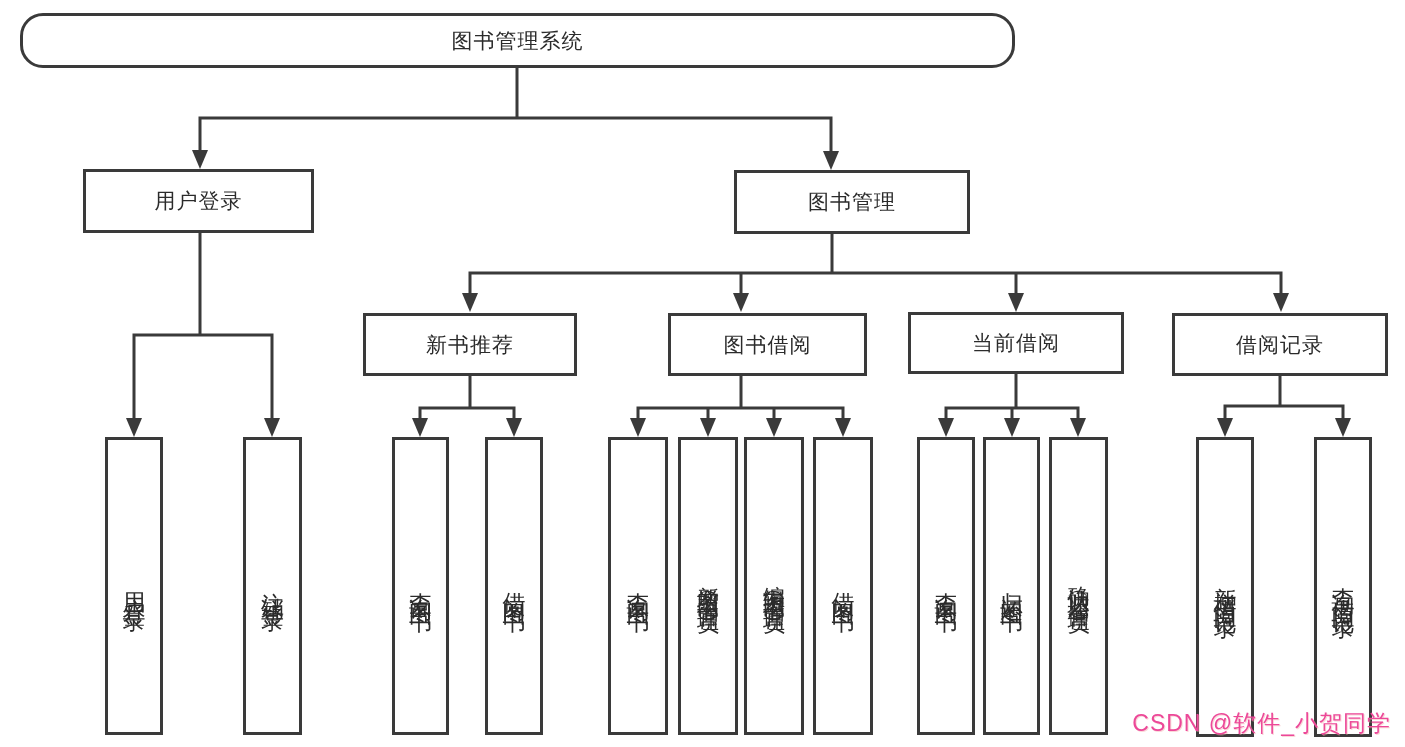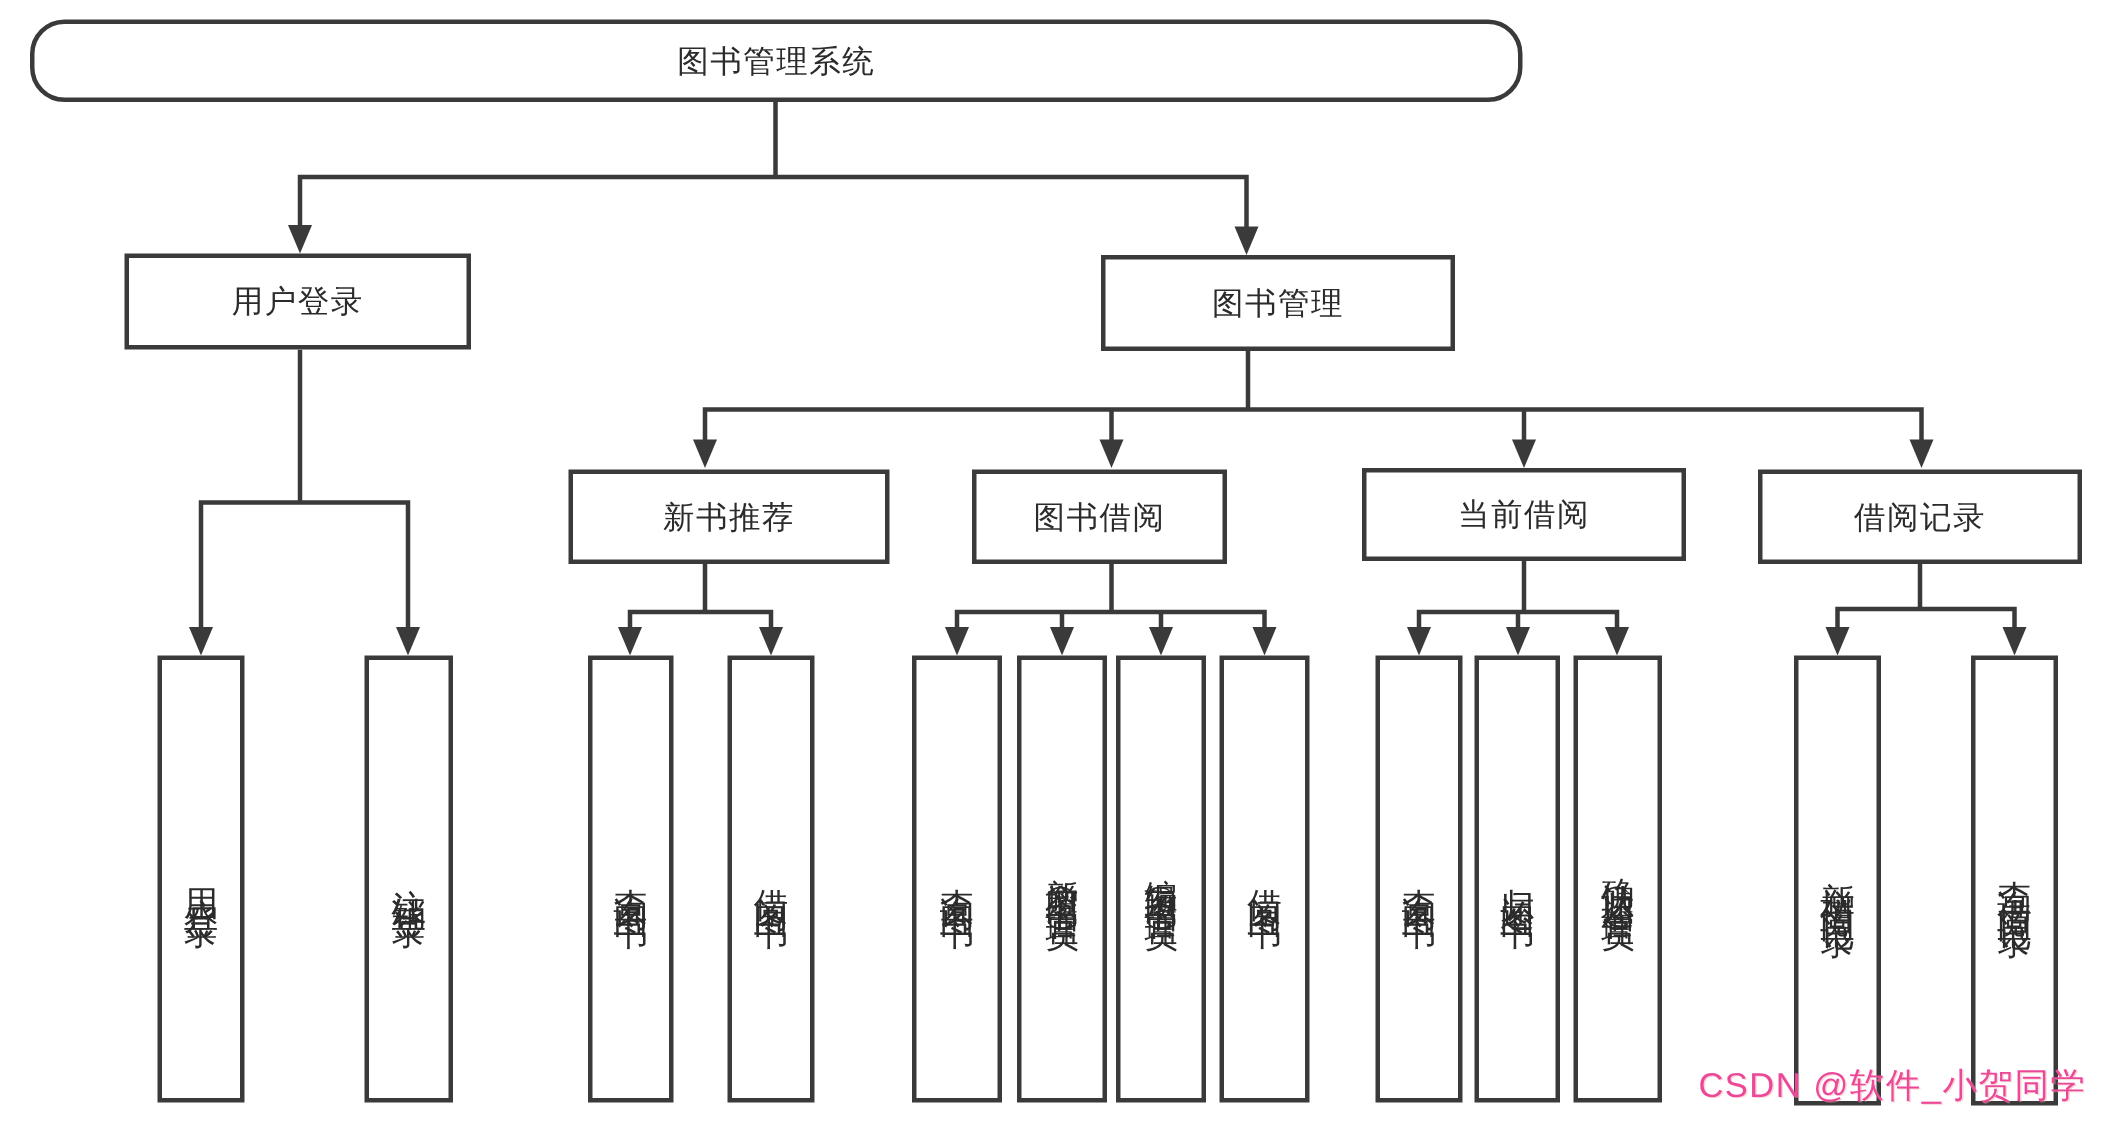--- a/index.html
+++ b/index.html
@@ -118,24 +118,24 @@
     <span>图书管理系统</span>
   </div>
 
   <div class="box h" style="left:83px;top:169px;width:231px;height:64px;">
     <span>用户登录</span>
   </div>
   <div class="box h" style="left:714px;top:170px;width:236px;height:64px;margin-left:20px;">
     <span>图书管理</span>
   </div>
 
-  <div class="box h" style="left:363px;top:313px;width:214px;height:63px;margin-left:16px;">
+  <div class="box h" style="left:363px;top:313px;width:214px;height:63px;">
     <span>新书推荐</span>
   </div>
-  <div class="box h" style="left:648px;top:313px;width:170px;height:63px;font-family:Liberation Serif, serif;">
+  <div class="box h" style="left:668px;top:313px;width:199px;height:63px;font-family:Liberation Serif, serif;">
     <span>图书借阅</span>
   </div>
   <div class="box h" style="left:908px;top:312px;width:216px;height:62px;">
     <span>当前借阅</span>
   </div>
   <div class="box h" style="left:1172px;top:313px;width:216px;height:63px;justify-content:center;">
     <span>借阅记录</span>
   </div>
 
   <div class="box v" style="left:105px;top:437px;width:58px;height:298px;">

